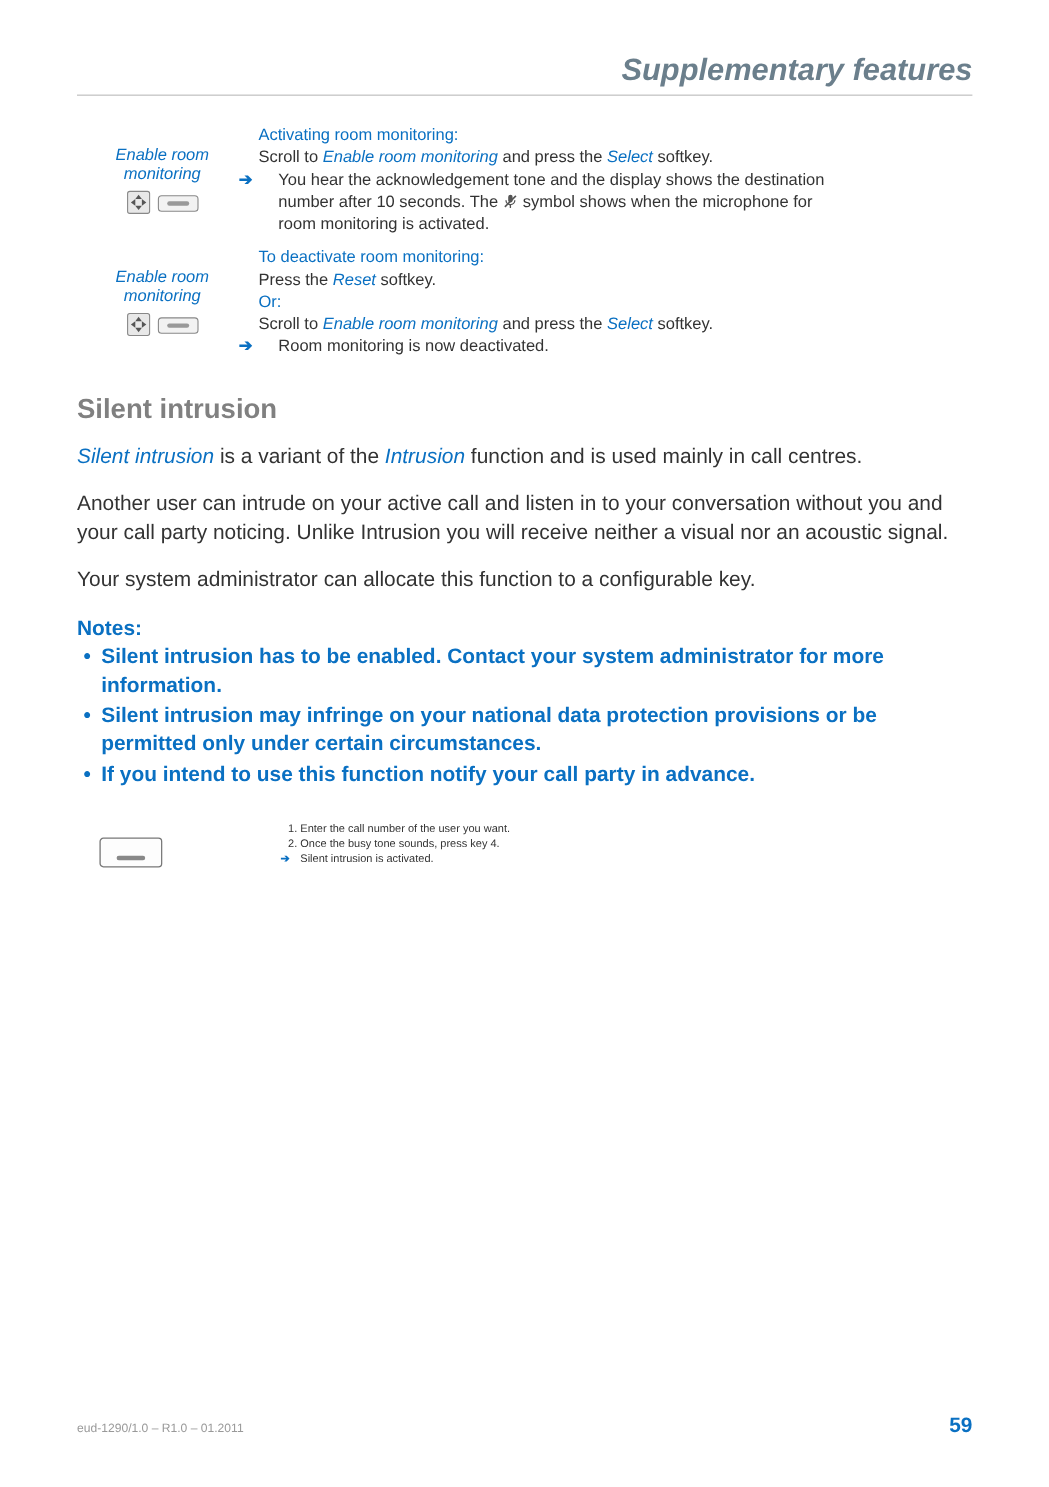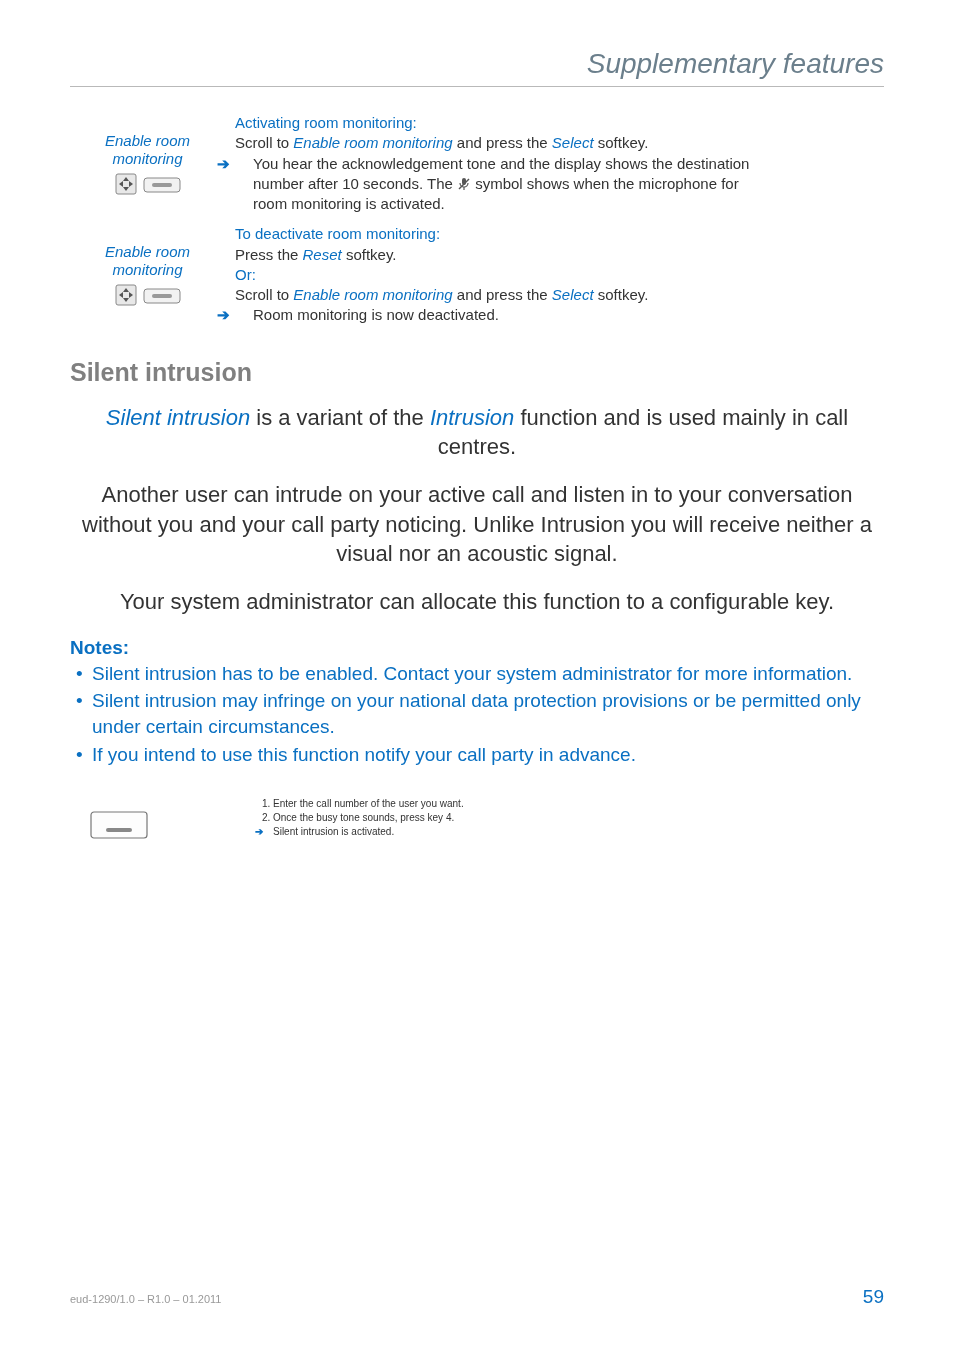--- a/index.html
+++ b/index.html
@@ -21,21 +21,21 @@
   .header {
     border-bottom: 1px solid #b9b9b9;
     padding-bottom: 6px;
     margin-bottom: 26px;
   }
   .header-title {
     text-align: right;
     font-style: italic;
     color: #6b7f8c;
     font-size: 28px;
-    font-weight: 400;
+    font-weight: 700;
   }
   .two-col {
     display: flex;
     margin-bottom: 10px;
     align-items: center;
   }
   .col-left {
     width: 165px;
     flex: 0 0 165px;
     padding-right: 10px;
@@ -91,40 +91,40 @@
   .mute-symbol {
     font-style: normal;
   }
   .section-h2 {
     color: #808080;
     font-weight: 700;
     font-size: 25px;
     margin: 32px 0 16px 0;
   }
   .body-p {
-    font-size: 22px;
+    font-size: 19px;
     line-height: 1.35;
     color: #333;
     margin: 0 0 18px 0;
-    text-align: center;
   }
   .notes-box {
     margin-top: 4px;
   }
   .notes-title {
     color: #0a70c2;
     font-weight: 700;
     font-size: 19px;
     margin-bottom: 2px;
     margin-top: 20px;
   }
   .notes-list {
     list-style: none;
     padding: 0;
     margin: 0;
+    font-weight: bold;
   }
   .notes-list li {
     color: #0a70c2;
     font-size: 19px;
     line-height: 1.35;
     padding-left: 22px;
     position: relative;
     margin-bottom: 2px;
   }
   .notes-list li::before {
@@ -169,21 +169,21 @@
     display: flex;
     justify-content: space-between;
     align-items: baseline;
   }
   .footer-left {
     color: #999;
     font-size: 11px;
   }
   .footer-right {
     color: #0a70c2;
-    font-weight: 400;
+    font-weight: 700;
     font-size: 19px;
     margin-left: 24px;
   }
   .key-icon svg { display:block; }
 </style>
 </head>
 <body>
 
 <div class="page">
 

